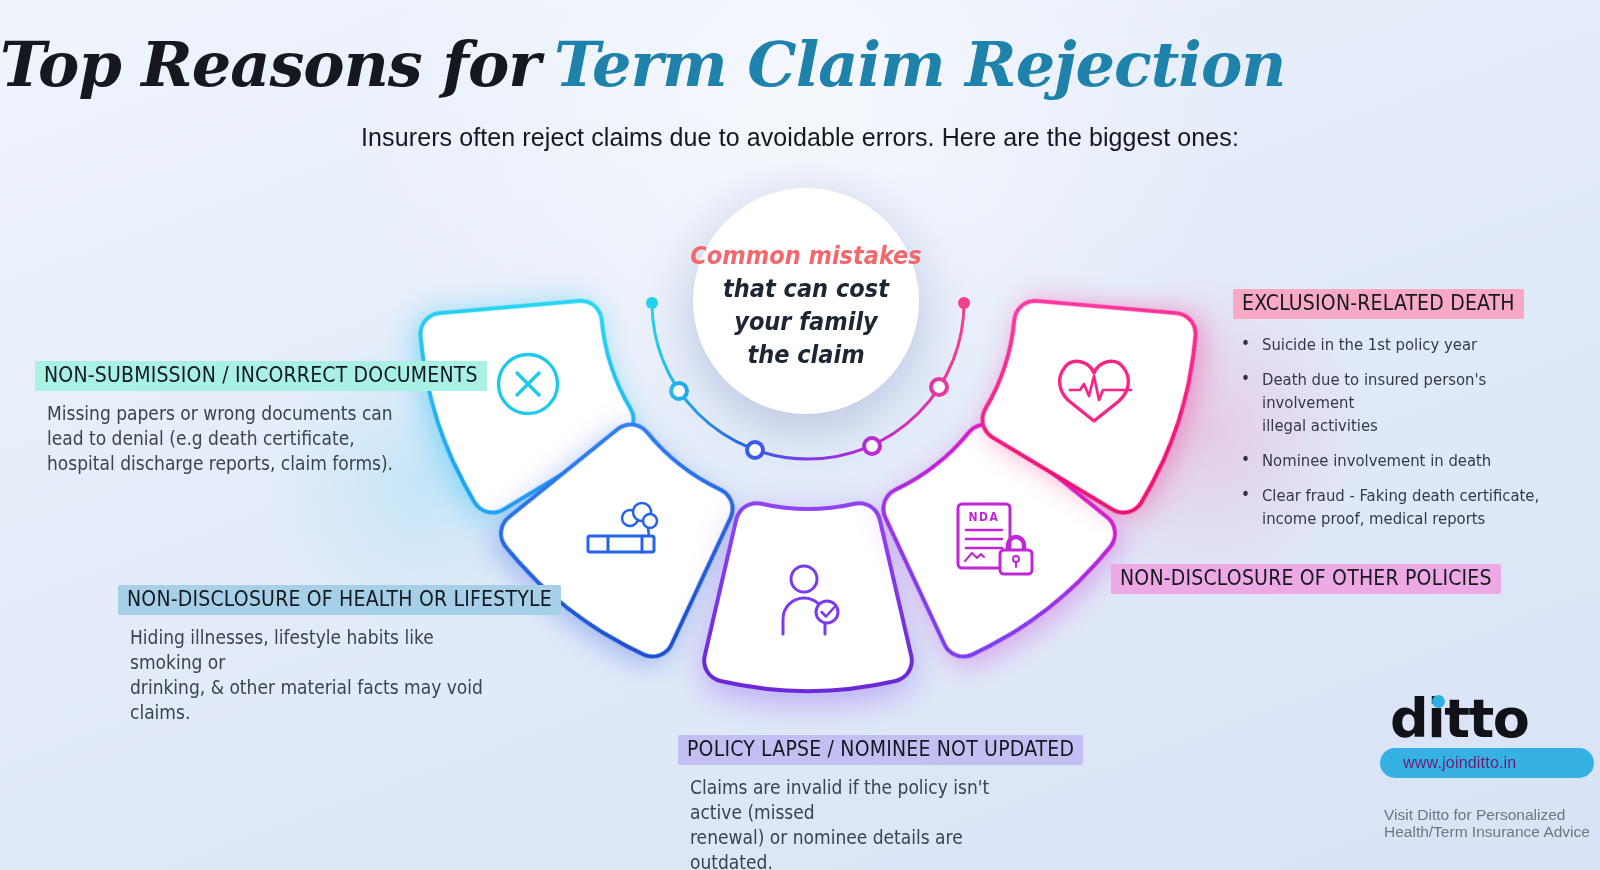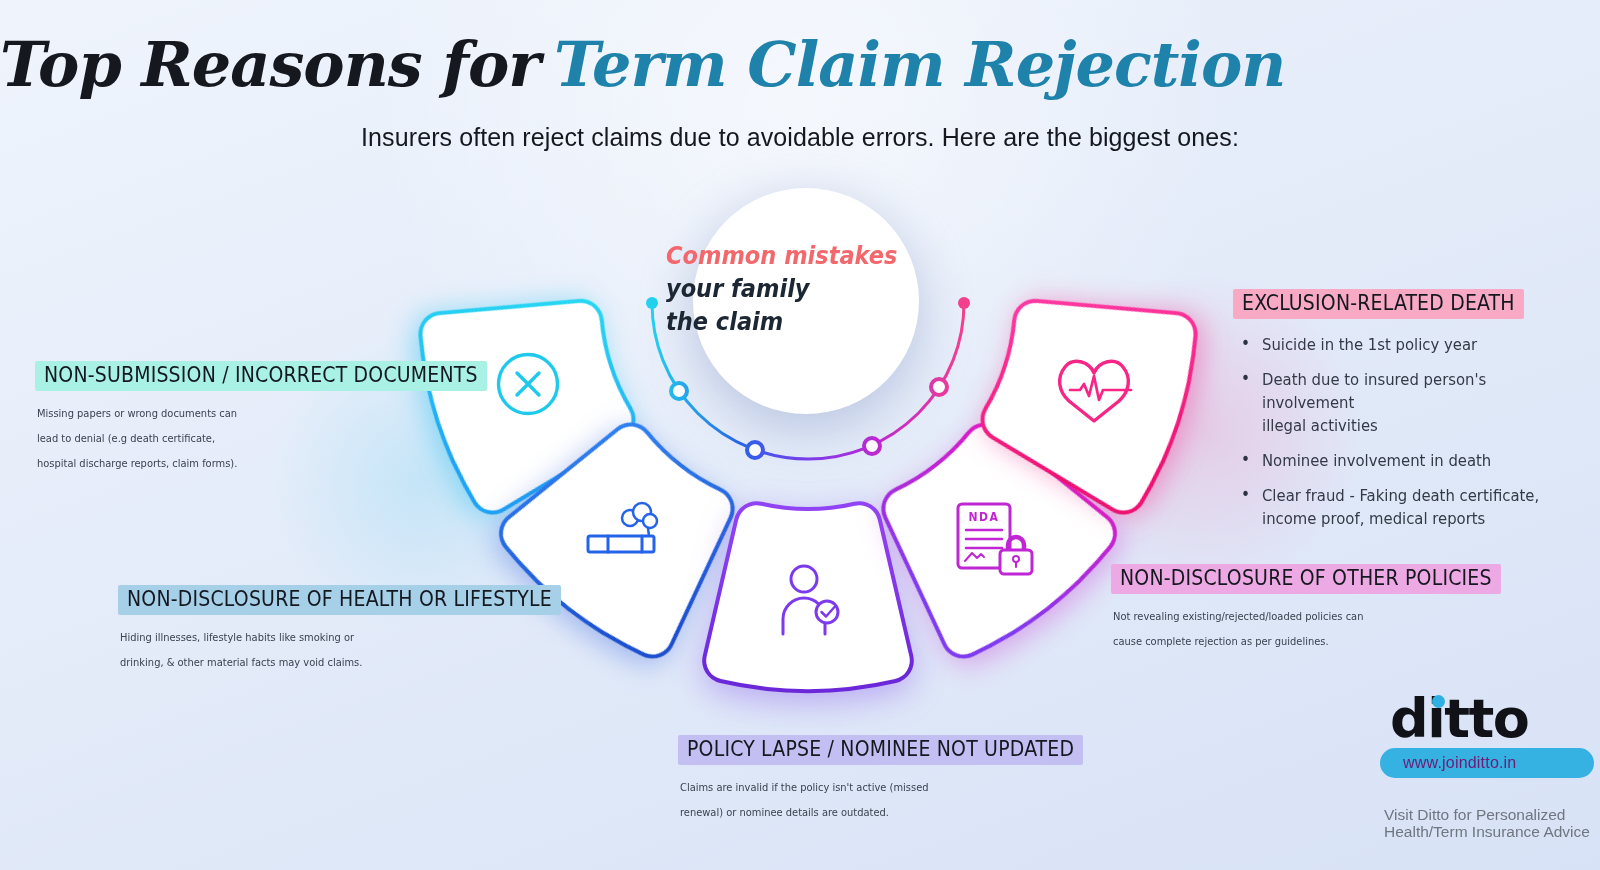--- a/index.html
+++ b/index.html
@@ -28,35 +28,35 @@
 
   
   .sec{ position:absolute; }
   .hl{ display:inline-block; padding:2px 9px 3px; font-weight:400; font-size:21px;
        line-height:25px; color:#14181f; letter-spacing:0.2px; border-radius:2px; white-space:nowrap; }
   .hl-mint   { background:#a9f1e4; }
   .hl-blue   { background:#a6cfe8; }
   .hl-pink   { background:#f8a9c4; }
   .hl-orchid { background:#eda9e4; }
   .hl-lavender{ background:#c4bff2; }
-  .sec p{ margin:10px 2px 0; font-size:11px; line-height:25px; color:#3b4250;
+  .sec p{ margin:10px 12px 0; font-size:19px; line-height:25px; color:#3b4250;
           white-space:pre-line; }
   .sec ul{ margin:14px 0 4px 6px; list-style:none; }
   .sec li{ position:relative; padding-left:23px; margin-bottom:12px; font-size:16.5px;
            line-height:23px; color:#333a46; white-space:pre-line; }
   .sec li::before{ content:"•"; position:absolute; left:2px; top:-1px; color:#2b3240; font-size:17px; }
 
   .sec1{ left:35px;  top:361px; width:400px; }
   .sec2{ left:118px; top:585px; width:400px; }
   .sec3{ left:1233px;top:289px; width:345px; }
   .sec4{ left:1111px;top:564px; width:380px; }
   .sec5{ left:678px; top:735px; width:360px; }
 
   
-  .center-text{ position:absolute; left:666px; top:239px; width:280px; 
+  .center-text{ position:absolute; left:666px; top:239px; width:280px; text-align:center;
     font-style:italic; font-weight:700; font-size:25px; line-height:33px; color:#1d2733; }
   .center-text .coral{ color:#f3686c; }
 
   
   .p1{ filter:drop-shadow(0 6px 14px rgba(34,190,240,.45)); }
   .p2{ filter:drop-shadow(0 8px 14px rgba(40,90,220,.35)); }
   .p3{ filter:drop-shadow(0 10px 16px rgba(120,60,235,.35)); }
   .p4{ filter:drop-shadow(0 8px 14px rgba(200,35,210,.35)); }
   .p5{ filter:drop-shadow(0 6px 14px rgba(245,40,140,.42)); }
   .hub{ filter:drop-shadow(0 14px 26px rgba(110,130,185,.40)); }
@@ -181,20 +181,21 @@
     </g>
 
     <circle class="hub" cx="806" cy="301" r="113" fill="#ffffff"></circle>
   </svg>
 
   <h1 class="title-wrap"><span class="prefix">Top Reasons for</span><span class="accent">Term Claim Rejection</span></h1>
   <div class="subtitle">Insurers often reject claims due to avoidable errors. Here are the biggest ones:</div>
 
   <div class="center-text cond">
     <div class="coral">Common mistakes</div>
+    <div>that can cost</div>
     <div>your family</div>
     <div>the claim</div>
   </div>
 
   <div class="sec sec1">
     <span class="hl hl-mint cond">NON-SUBMISSION / INCORRECT DOCUMENTS</span>
     <p class="cond">Missing papers or wrong documents can
 lead to denial (e.g death certificate,
 hospital discharge reports, claim forms).</p>
   </div>
@@ -212,22 +213,20 @@
       <li class="cond">Death due to insured person's involvement
 illegal activities</li>
       <li class="cond">Nominee involvement in death</li>
       <li class="cond">Clear fraud - Faking death certificate,
 income proof, medical reports</li>
     </ul>
   </div>
 
   <div class="sec sec4">
     <span class="hl hl-orchid cond">NON-DISCLOSURE OF OTHER POLICIES</span>
-    <p class="cond">Not revealing existing/rejected/loaded policies can
-cause complete rejection as per guidelines.</p>
   </div>
 
   <div class="sec sec5">
     <span class="hl hl-lavender cond">POLICY LAPSE / NOMINEE NOT UPDATED</span>
     <p class="cond">Claims are invalid if the policy isn't active (missed
 renewal) or nominee details are outdated.</p>
   </div>
 
   <div class="logo">
     <span>ditto</span>

